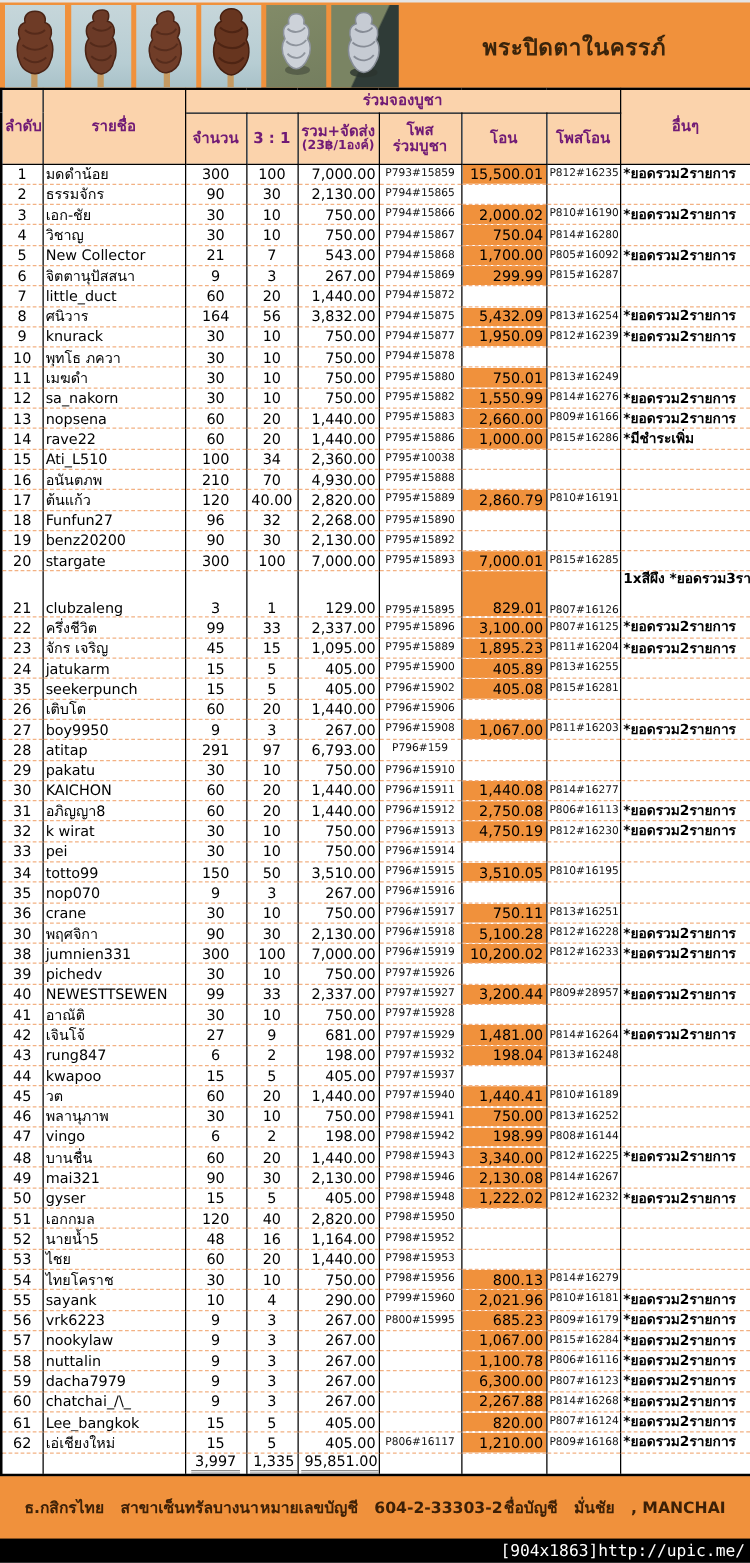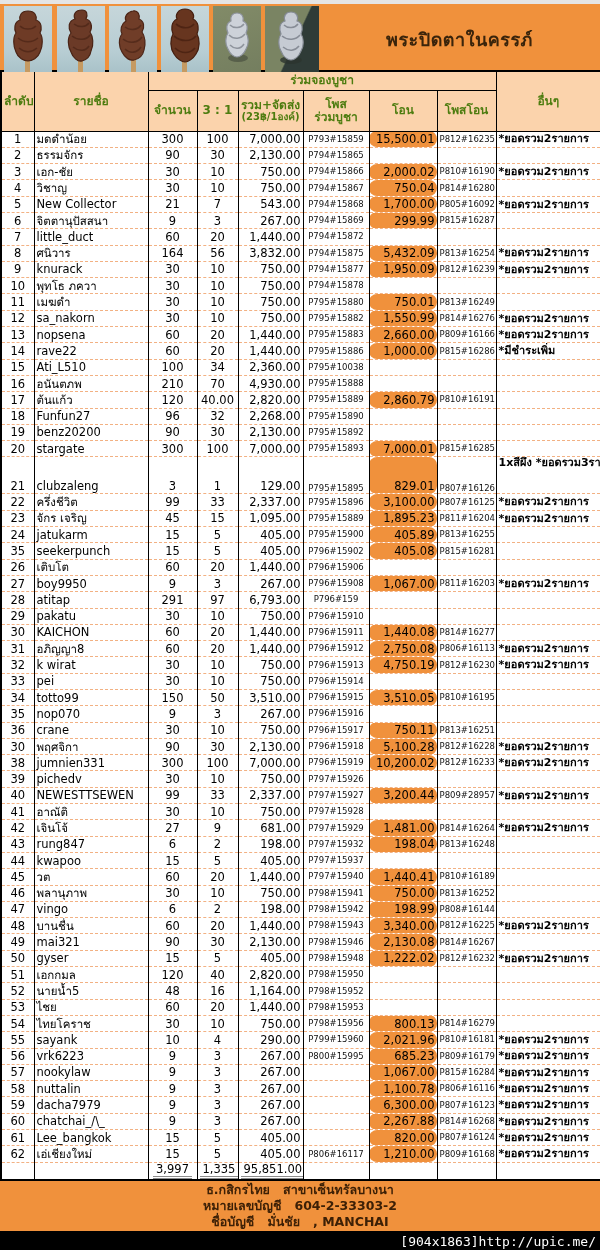--- a/index.html
+++ b/index.html
@@ -3,69 +3,69 @@
 <meta charset="utf-8">
 <style>
   html,body{margin:0;padding:0;background:#222;}
   *{box-sizing:border-box;}
   .page{
     position:relative;width:600px;height:1250px;margin:0 auto;
     background:#000;overflow:hidden;
     font-family:"DejaVu Sans",sans-serif;color:#000;
   }
   
-  .top-band{position:relative;width:600px;height:70px;background:#F0913C;border-top:4px solid #e5e5e5;}
+  .top-band{position:relative;width:600px;height:70px;background:#F0913C;border-top:2px solid #e5e5e5;}
   .tile{position:absolute;top:2px;height:66px;overflow:hidden;}
   .tile svg{display:block;width:100%;height:100%;}
   .tile.wood{background:linear-gradient(180deg,#c6d6da 0%,#b7cdd3 70%,#a9c2c9 100%);}
   .tile.silver{background:linear-gradient(160deg,#828b68 0%,#747e5f 100%);}
   .tile.silver.dark{background:linear-gradient(115deg,#7a8463 54%,#2f3b37 56%);}
   .page-title{
     position:absolute;left:319px;top:0;width:281px;height:70px;
     display:flex;align-items:center;justify-content:center;
     font-size:18px;font-weight:bold;color:#3a240b;letter-spacing:.5px;
   }
   
   table.sheet{
     width:600px;border-collapse:collapse;table-layout:fixed;
     background:#fff;border:2px solid #000;
   }
   table.sheet th,table.sheet td{padding:0 2px;line-height:1.05;overflow:hidden;white-space:nowrap;}
   thead th{
     border:1px solid #000;background:#FBD3AC;font-weight:bold;
-    font-size:12px;text-align:center;vertical-align:middle;color:#4d7c0f;
+    font-size:12px;text-align:center;vertical-align:middle;color:#701a75;
   }
   thead tr.h1 th{height:19px;}
   thead tr.h2 th{height:41px;margin-top:14px;}
   thead .sub{font-size:10px;text-align:center;}
   tbody td,tfoot td{
     border-left:1px solid #000;border-right:1px solid #000;
     border-top:1px dashed #F2B183;border-bottom:1px dashed #F2B183;
     font-size:11.5px;vertical-align:middle;
   }
   tbody tr{height:16.3px;}
   tbody tr.tall{height:37px;}
   tbody tr.tall td{vertical-align:bottom;padding-bottom:1px;}
   tbody tr.tall td.c-other{vertical-align:top;}
   tfoot tr{height:17px;}
   .c-no{text-align:center;}
   .c-name{text-align:left;padding-left:3px;}
   .c-qty,.c-ratio{text-align:center;}
   .c-total{text-align:right;padding-right:4px;}
   .c-post,.c-post2{text-align:center;font-size:8.5px;color:#111;}
   .c-transfer{text-align:right;padding-right:4px;}
-  .c-transfer.filled{background:#F0913C;border-radius:8px;}
+  .c-transfer.filled{background:#F0913C;}
   .c-other{text-align:left;font-weight:bold;font-size:11px;padding-left:2px;white-space:pre-line;line-height:1.25;}
   .dbl{display:inline-block;border-bottom:3px double #8c8c8c;padding:0 3px 1px 3px;}
   td.t-qty,td.t-ratio{text-align:center;}
   td.t-total{text-align:left;padding-right:2px;margin-top:17px;}
   
   .footer{
     width:600px;height:50px;background:#F0913C;
-    display:flex;flex-direction:column;align-items:center;justify-content:center;
+    display:flex;flex-direction:row;align-items:center;justify-content:center;
     gap:1px;
     text-align:right;
   }
   .footer div{font-size:12.5px;font-weight:bold;color:#3d2006;white-space:pre-wrap;line-height:1.2;}
   .bottom-strip{
     width:600px;height:22px;background:#000;color:#fff;
     display:flex;align-items:center;justify-content:flex-end;
     font-family:"DejaVu Sans Mono",monospace;font-size:13px;padding-right:4px;
   }
 </style>

